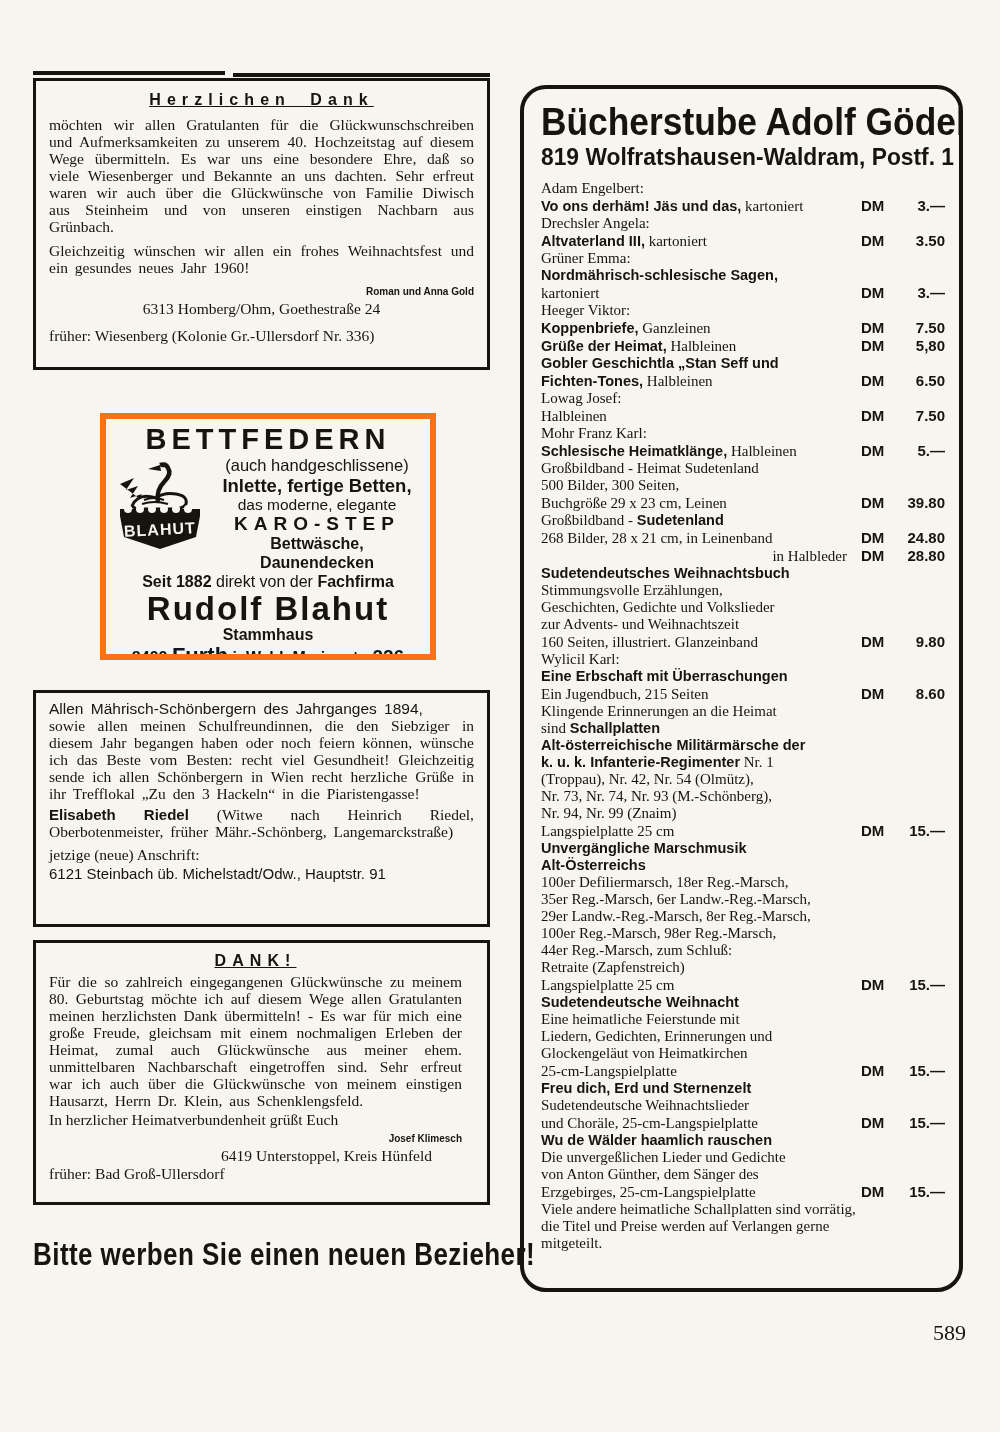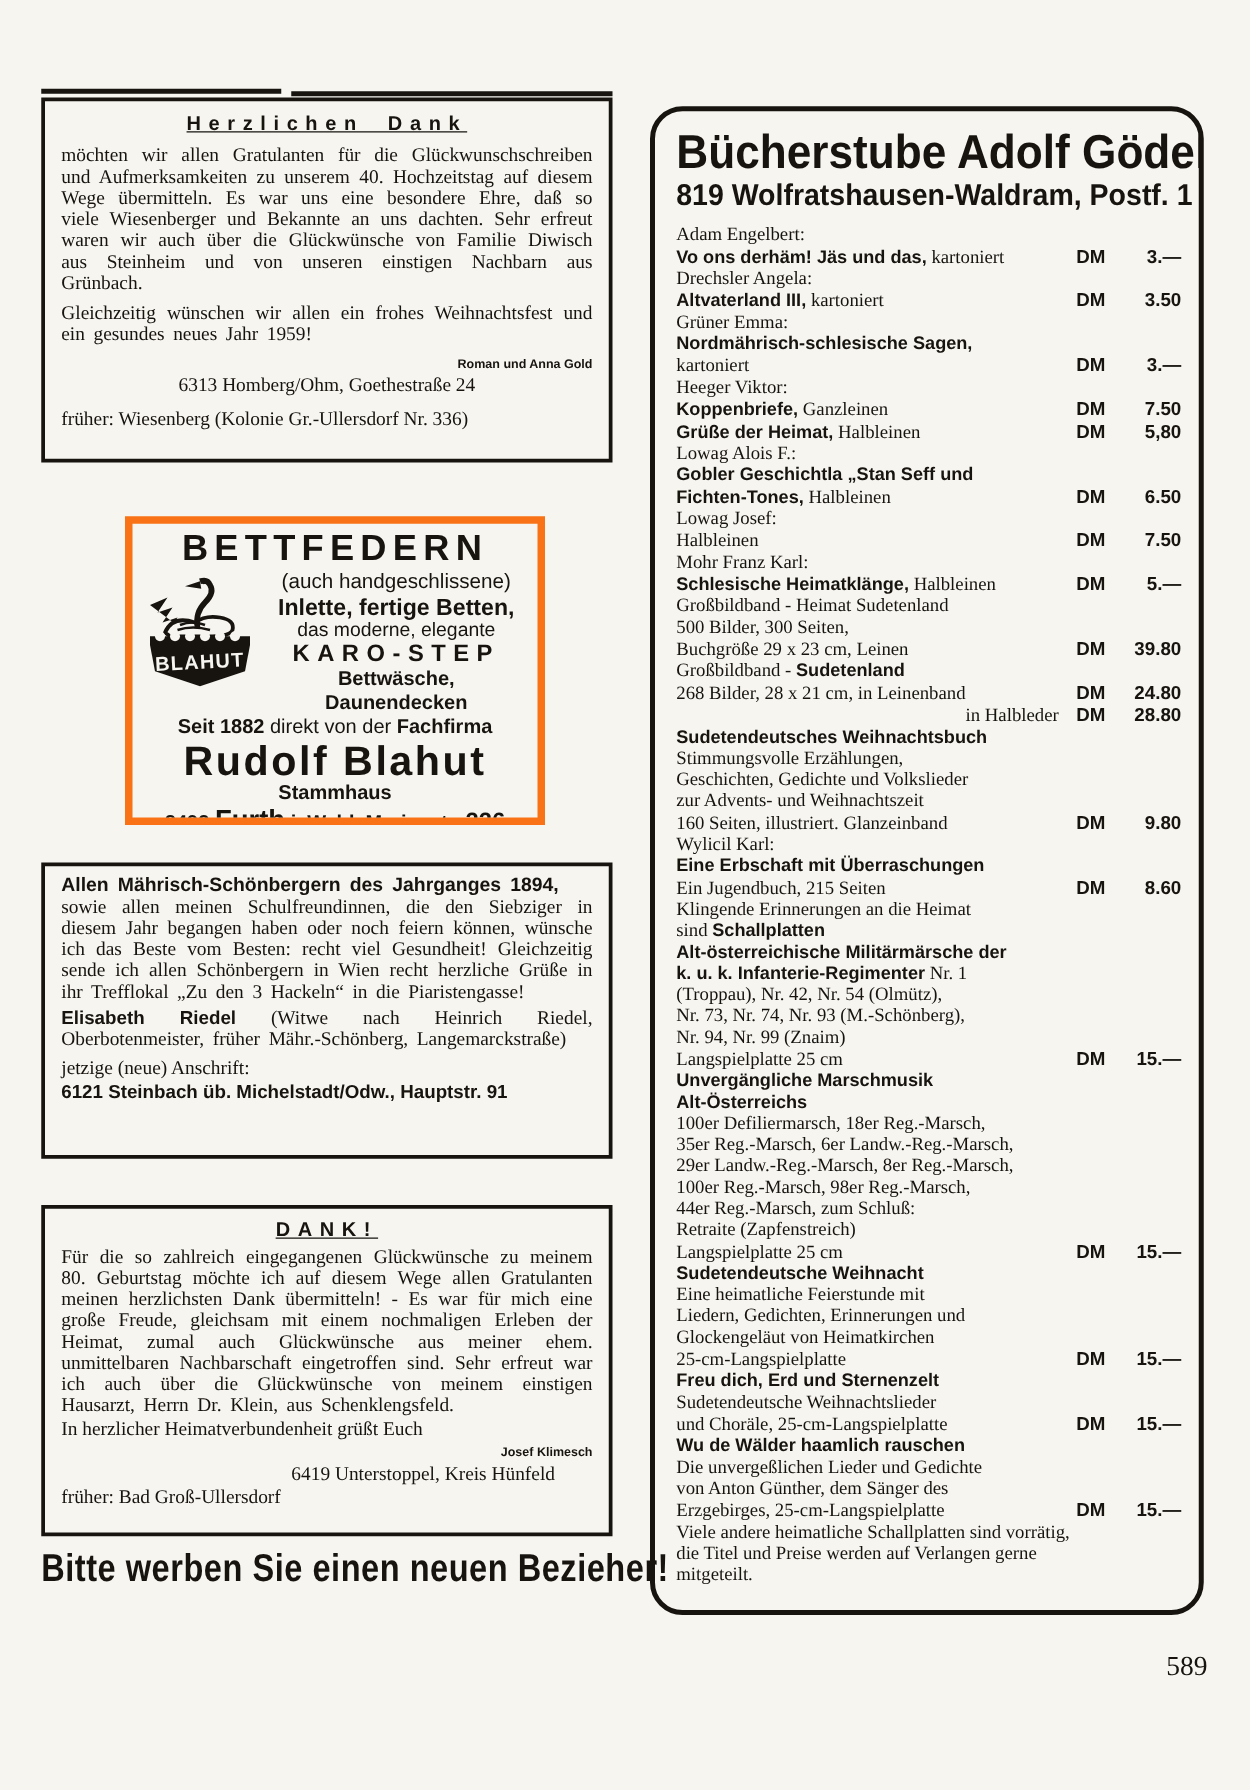--- a/index.html
+++ b/index.html
@@ -54,25 +54,25 @@
   .bf-seit .b{font-weight:700;}
   .bf-name{font-weight:700;font-size:33px;line-height:35px;letter-spacing:2px;}
   .bf-stamm{font-weight:700;font-size:16px;line-height:18px;}
   .bf-addr{font-weight:700;font-size:16px;line-height:23px;}
   .bf-addr .big{font-size:22px;}
   .bf-addr .num{font-size:19px;}
   
   #box-jahrgang{left:33px;top:690px;width:457px;height:237px;padding:7px 13px 5px 13px;}
   .leadbold{
     display:block;font-family:"Liberation Sans","DejaVu Sans",sans-serif;
-    font-weight:700;font-size:15.5px;line-height:17px;
+    font-weight:400;font-size:15.5px;line-height:17px;
   }
   .inbold{font-family:"Liberation Sans","DejaVu Sans",sans-serif;font-weight:700;font-size:15px;}
   
-  #box-dank80{left:33px;top:940px;width:457px;height:265px;padding:7px 13px 5px 13px;margin-top:24px;}
+  #box-dank80{left:33px;top:940px;width:457px;height:265px;padding:7px 25px 5px 13px;}
   .rightline{text-align:right;font-size:15.5px;line-height:18px;padding-right:30px;}
   .plainline{font-size:15.5px;line-height:18px;}
   
   #banner{left:33px;top:1237px;width:470px;}
   #banner .txt{
     display:inline-block;font-family:"Liberation Sans","DejaVu Sans",sans-serif;
     font-weight:700;font-size:31px;transform:scaleX(.84);transform-origin:left center;
     white-space:nowrap;letter-spacing:.5px;
   }
   
@@ -109,21 +109,21 @@
 </style>
 </head>
 <body>
 
 <div class="abs rule-a"></div>
 <div class="abs rule-b"></div>
 
 <div class="adbox" id="box-dank40">
   <div class="boxhead">Herzlichen Dank</div>
   <p class="just">möchten wir allen Gratulanten für die Glückwunschschreiben und Aufmerksamkeiten zu unserem 40. Hochzeitstag auf diesem Wege übermitteln. Es war uns eine besondere Ehre, daß so viele Wiesenberger und Bekannte an uns dachten. Sehr erfreut waren wir auch über die Glückwünsche von Familie Diwisch aus Steinheim und von unseren einstigen Nachbarn aus Grünbach.</p>
-  <p class="just">Gleichzeitig wünschen wir allen ein frohes Weihnachtsfest und ein gesundes neues Jahr 1959!</p>
+  <p class="just">Gleichzeitig wünschen wir allen ein frohes Weihnachtsfest und ein gesundes neues Jahr 1960!</p>
   <div class="sigline">Roman und Anna Gold</div>
   <div class="addrline">6313 Homberg/Ohm, Goethestraße 24</div>
   <div class="formerline">früher: Wiesenberg (Kolonie Gr.-Ullersdorf Nr. 336)</div>
 </div>
 
 <div class="adbox" id="box-bettfedern">
   <div class="bf-head">BETTFEDERN</div>
   <div class="bf-cols">
     <svg class="bf-logo" viewBox="0 0 92 94">
 
@@ -220,23 +220,20 @@
         <span class="btxt"><span class="bold">Koppenbriefe,</span><span> Ganzleinen</span></span>
         <span class="dm">DM</span>
         <span class="price">7.50</span>
       </div>
       <div class="brow">
         <span class="btxt"><span class="bold">Grüße der Heimat,</span><span> Halbleinen</span></span>
         <span class="dm">DM</span>
         <span class="price">5,80</span>
       </div>
       <div class="brow">
-        <span class="btxt"><span>Lowag Alois F.:</span></span>
-      </div>
-      <div class="brow">
         <span class="btxt"><span class="bold">Gobler Geschichtla „Stan Seff und</span></span>
       </div>
       <div class="brow">
         <span class="btxt"><span class="bold">Fichten-Tones,</span><span> Halbleinen</span></span>
         <span class="dm">DM</span>
         <span class="price">6.50</span>
       </div>
       <div class="brow">
         <span class="btxt"><span>Lowag Josef:</span></span>
       </div>

